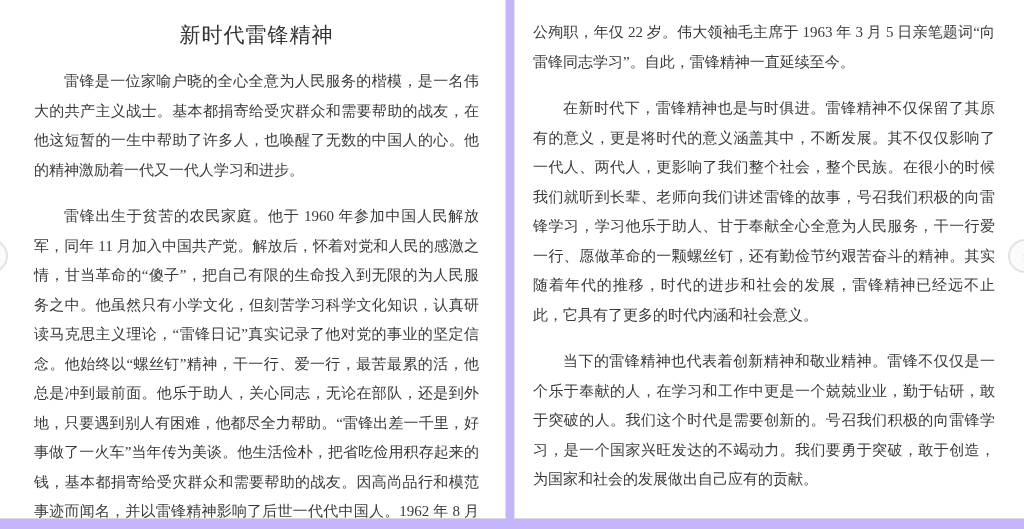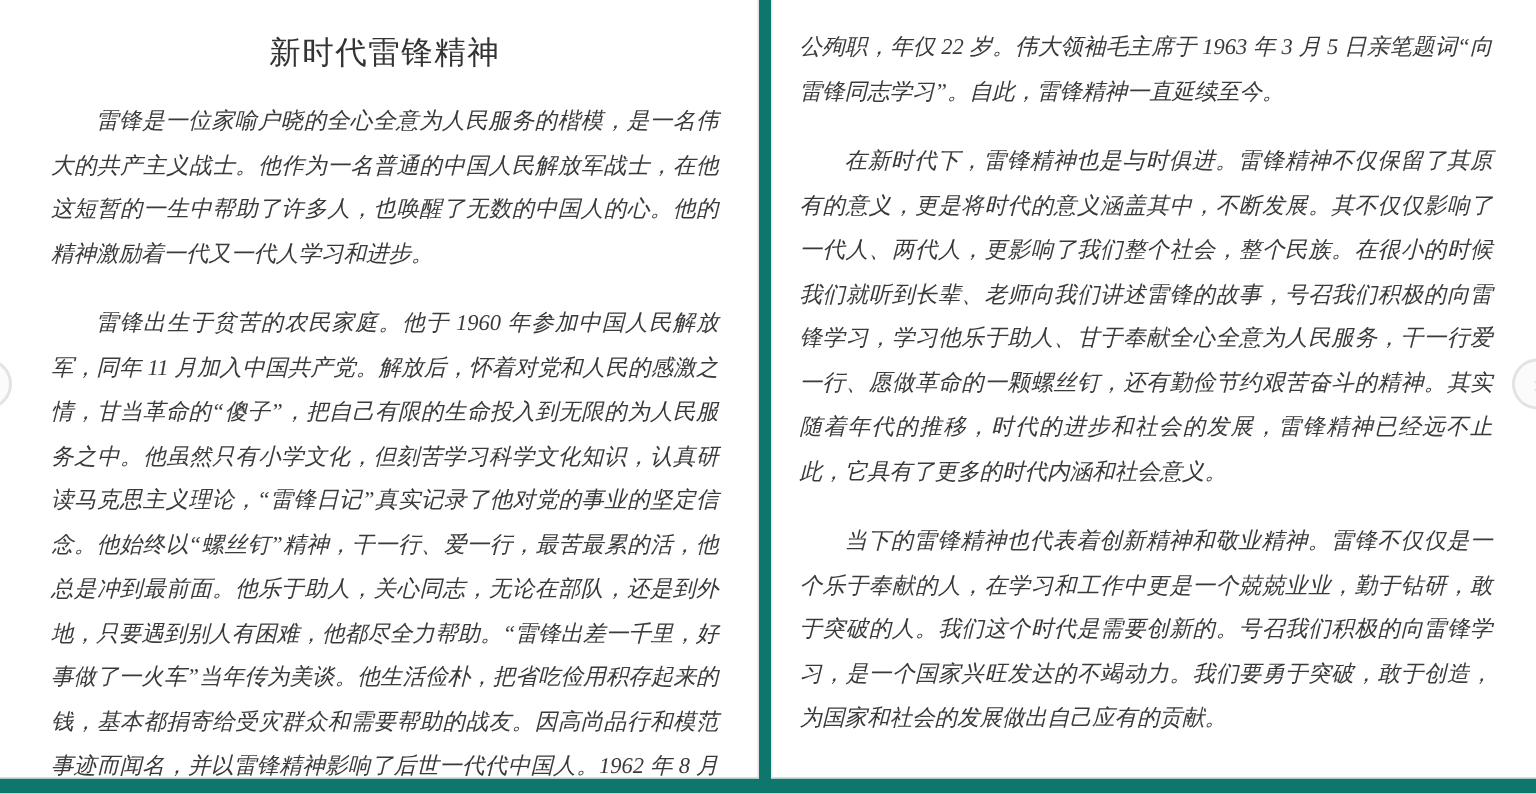--- a/index.html
+++ b/index.html
@@ -5,21 +5,21 @@
   html, body {
     margin: 0;
     padding: 0;
     background: #efefef;
   }
   .canvas {
     position: relative;
     width: 1024px;
     height: 529px;
     overflow: hidden;
-    background: #0f766e;
+    background: #c4b5fd;
     font-family: "Liberation Serif", "DejaVu Serif", serif;
   }
   .page {
     position: absolute;
     top: -20px;
     height: 539px;
     background: #ffffff;
     overflow: hidden;
     box-sizing: border-box;
   }
@@ -56,21 +56,20 @@
     color: #333333;
     letter-spacing: 1px;
   }
   .para {
     font-size: 15px;
     line-height: 29.5px;
     text-align: justify;
     text-indent: 2em;
     margin: 0 0 17px 0;
     color: #3a3a3a;
-    font-style: italic;
   }
   .para.no-indent {
     text-indent: 0;
   }
   .nav-btn {
     position: absolute;
     top: 239px;
     width: 30px;
     height: 30px;
     border-radius: 50%;
@@ -88,21 +87,21 @@
   .nav-right { right: -18px; }
 </style>
 </head>
 <body>
 
 <div class="canvas">
 
   <div class="page page-left">
     <div class="page-inner-left">
       <h1 class="doc-title">新时代雷锋精神</h1>
-      <p class="para">雷锋是一位家喻户晓的全心全意为人民服务的楷模，是一名伟大的共产主义战士。他作为一名普通的中国人民解放军战士，在他这短暂的一生中帮助了许多人，也唤醒了无数的中国人的心。他的精神激励着一代又一代人学习和进步。</p>
+      <p class="para">雷锋是一位家喻户晓的全心全意为人民服务的楷模，是一名伟大的共产主义战士。基本都捐寄给受灾群众和需要帮助的战友，在他这短暂的一生中帮助了许多人，也唤醒了无数的中国人的心。他的精神激励着一代又一代人学习和进步。</p>
       <p class="para">雷锋出生于贫苦的农民家庭。他于 1960 年参加中国人民解放军，同年 11 月加入中国共产党。解放后，怀着对党和人民的感激之情，甘当革命的“傻子”，把自己有限的生命投入到无限的为人民服务之中。他虽然只有小学文化，但刻苦学习科学文化知识，认真研读马克思主义理论，“雷锋日记”真实记录了他对党的事业的坚定信念。他始终以“螺丝钉”精神，干一行、爱一行，最苦最累的活，他总是冲到最前面。他乐于助人，关心同志，无论在部队，还是到外地，只要遇到别人有困难，他都尽全力帮助。“雷锋出差一千里，好事做了一火车”当年传为美谈。他生活俭朴，把省吃俭用积存起来的钱，基本都捐寄给受灾群众和需要帮助的战友。因高尚品行和模范事迹而闻名，并以雷锋精神影响了后世一代代中国人。1962 年 8 月 15 日，雷锋因</p>
     </div>
   </div>
 
   <div class="page page-right">
     <div class="page-inner-right">
       <p class="para no-indent">公殉职，年仅 22 岁。伟大领袖毛主席于 1963 年 3 月 5 日亲笔题词“向雷锋同志学习”。自此，雷锋精神一直延续至今。</p>
       <p class="para">在新时代下，雷锋精神也是与时俱进。雷锋精神不仅保留了其原有的意义，更是将时代的意义涵盖其中，不断发展。其不仅仅影响了一代人、两代人，更影响了我们整个社会，整个民族。在很小的时候我们就听到长辈、老师向我们讲述雷锋的故事，号召我们积极的向雷锋学习，学习他乐于助人、甘于奉献全心全意为人民服务，干一行爱一行、愿做革命的一颗螺丝钉，还有勤俭节约艰苦奋斗的精神。其实随着年代的推移，时代的进步和社会的发展，雷锋精神已经远不止此，它具有了更多的时代内涵和社会意义。</p>
       <p class="para">当下的雷锋精神也代表着创新精神和敬业精神。雷锋不仅仅是一个乐于奉献的人，在学习和工作中更是一个兢兢业业，勤于钻研，敢于突破的人。我们这个时代是需要创新的。号召我们积极的向雷锋学习，是一个国家兴旺发达的不竭动力。我们要勇于突破，敢于创造，为国家和社会的发展做出自己应有的贡献。</p>
     </div>

